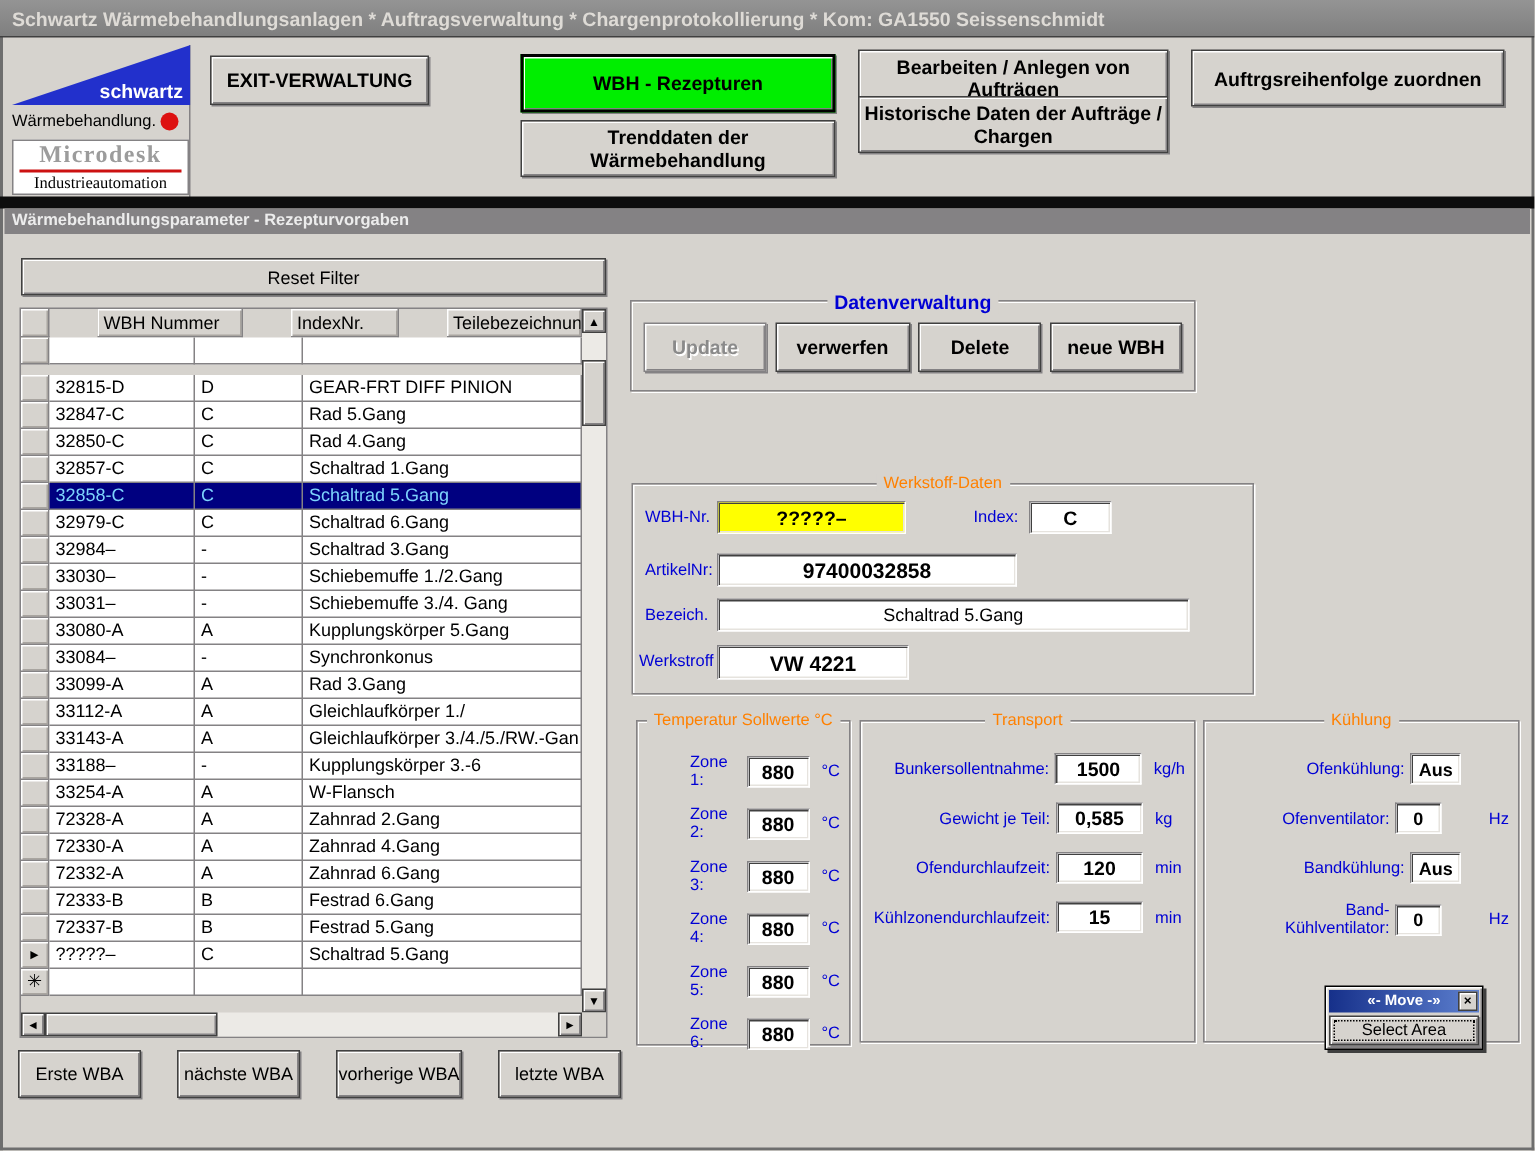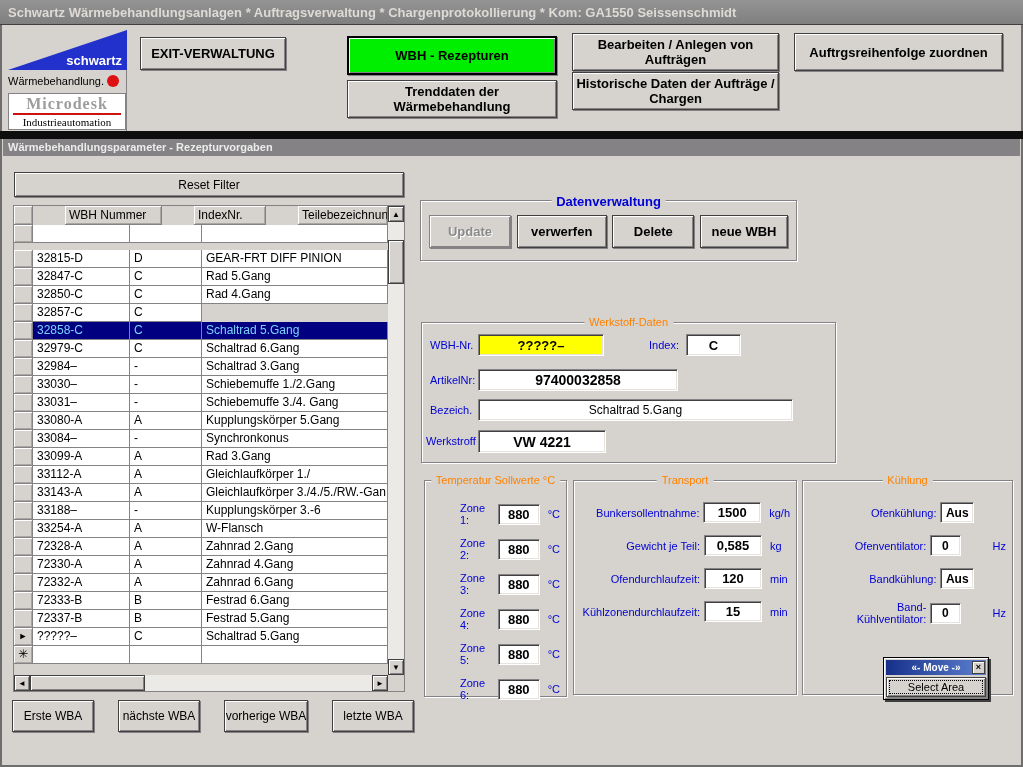--- a/index.html
+++ b/index.html
@@ -48,21 +48,21 @@
   .industrie { font-family:"Liberation Serif","DejaVu Serif",serif; font-size:11px;
     color:#000; line-height:14px; }
 
   
   #btn-exit   { position:absolute; left:140px; top:37px;  width:146px; height:33px; }
   #btn-wbh    { position:absolute; left:347px; top:36px;  width:210px; height:39px;
                 background:#00ee00; border:2px solid #000; }
   #btn-bearb  { position:absolute; left:572px; top:33px;  width:207px; height:38px; }
   #btn-reihe  { position:absolute; left:794px; top:33px;  width:209px; height:38px; }
   #btn-trend  { position:absolute; left:347px; top:80px;  width:210px; height:38px; }
-  #btn-hist   { position:absolute; left:572px; top:72px;  width:207px; height:38px; }
+  #btn-hist   { position:absolute; left:572px; top:64px;  width:207px; height:38px; }
 
   #btn-reset  { position:absolute; left:14px; top:172px; width:390px; height:25px; }
 
   
   #tbl { position:absolute; left:13px; top:205px; width:392px; height:487px;
          background:#d6d3ce; border:1px solid #848284; }
   #tbl-content { position:absolute; left:0; top:0; width:374px; height:469px; overflow:hidden; }
   .trow { display:flex; width:374px; height:18px; font-size:12px; }
   .trow.hdr { height:19px;gap:32px; }
   .cell { border-right:1px solid #848284; border-bottom:1px solid #848284;
@@ -219,20 +219,21 @@
           <div class="trow">
             <div class="cell c0"></div>
             <div class="cell c1">32850-C</div>
             <div class="cell c2">C</div>
             <div class="cell c3">Rad 4.Gang</div>
           </div>
           <div class="trow">
             <div class="cell c0"></div>
             <div class="cell c1">32857-C</div>
             <div class="cell c2">C</div>
+            <div class="cell c3">Schaltrad 1.Gang</div>
           </div>
           <div class="trow sel">
             <div class="cell c0"></div>
             <div class="cell c1">32858-C</div>
             <div class="cell c2">C</div>
             <div class="cell c3">Schaltrad 5.Gang</div>
           </div>
           <div class="trow">
             <div class="cell c0"></div>
             <div class="cell c1">32979-C</div>

